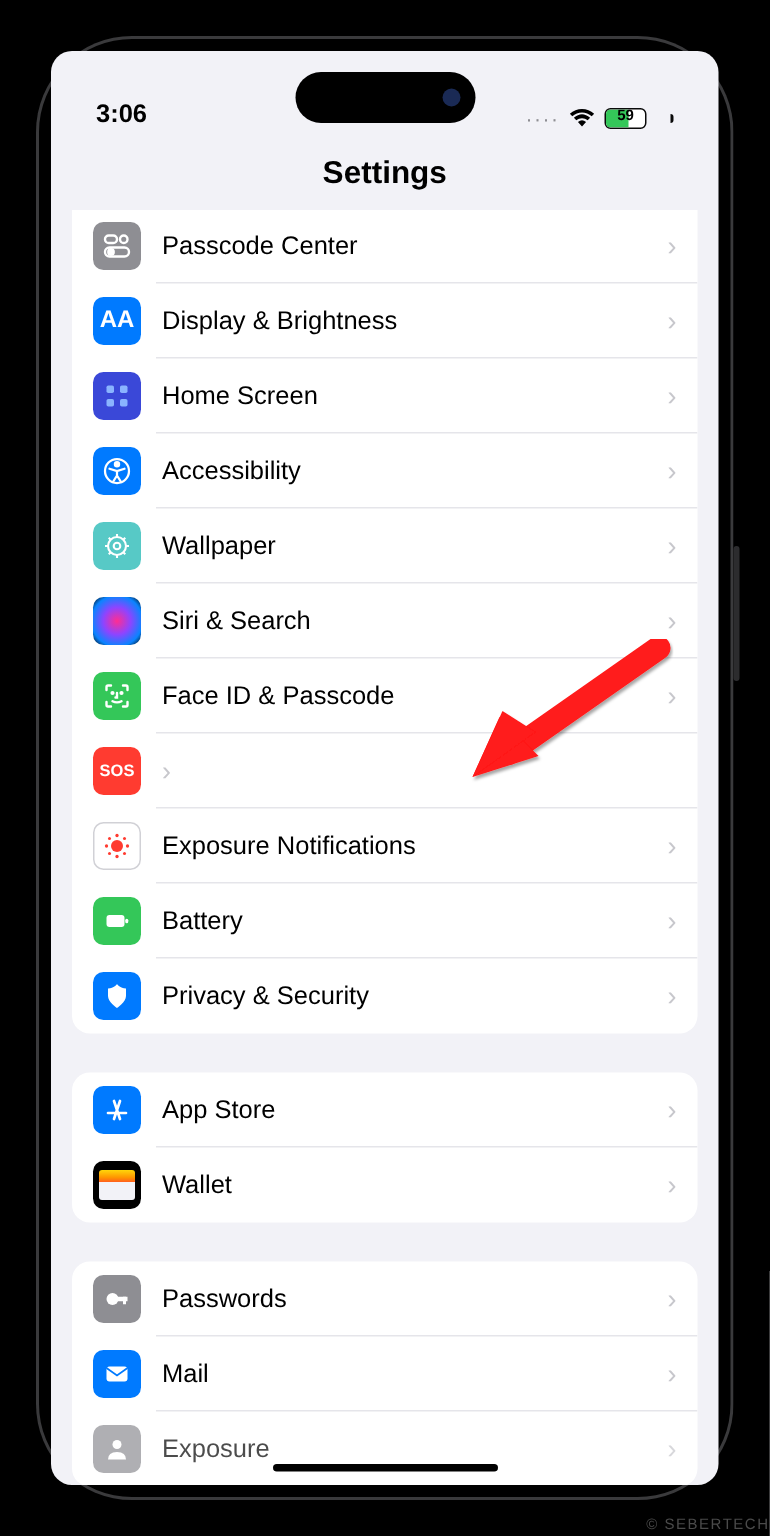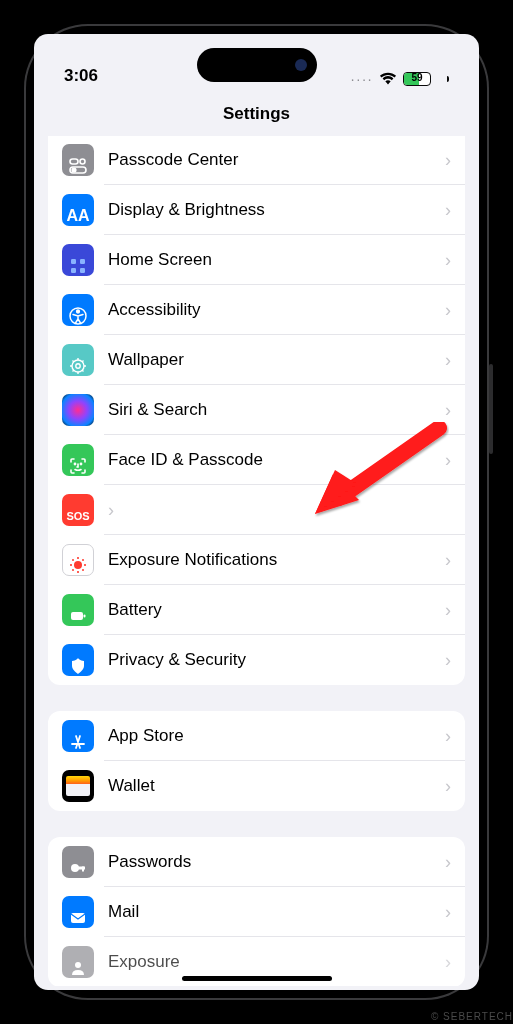--- a/index.html
+++ b/index.html
@@ -31,34 +31,34 @@
   .wifi-icon svg { width: 18px; height: 14px; display:block; }
   .battery { display:flex; align-items:center; gap:16px; }
   .battery-body {
     width: 28px; height: 14px; border: 1.5px solid #0a0a0a; border-radius: 4px;
     position: relative; background:#fff; overflow:hidden;
   }
   .battery-fill { position:absolute; left:0; top:0; bottom:0; width:59%; background:#34c759; }
   .battery-text { position:absolute; left:0; right:0; top:-1px; text-align:center; font-size:10px; font-weight:600; color:#000; }
   .battery-tip { width:2px; height:6px; background:#0a0a0a; border-radius:0 2px 2px 0; }
 
-  .nav-title { text-align:center; font-size:17px; font-weight:700; color:#000; padding: 14px 0 12px; }
+  .nav-title { text-align:center; font-size:21px; font-weight:700; color:#000; padding: 14px 0 12px; }
 
   .content { padding: 0 14px; height: calc(100% - 56px - 50px); overflow:hidden; position:relative; }
 
   .group { background:#fff; border-radius:12px; margin-bottom: 26px; overflow:hidden; }
   .row {
     display:flex; align-items:center; padding: 9px 14px; min-height:50px;
     position:relative;
   }
   .row:not(:last-child)::after {
     content:""; position:absolute; left:56px; right:0; bottom:0; height:1px; background:#e5e5ea;
   }
   .icon-wrap {
-    width:32px; height:32px; border-radius:7px; display:flex; align-items:flex-end; justify-content:center;
+    width:32px; height:32px; border-radius:7px; display:flex; align-items:center; justify-content:center;
     margin-right:14px; flex-shrink:0;
   }
   .icon-wrap svg, .icon-wrap .glyph { width:20px; height:20px; color:#fff; }
   .glyph { font-size:16px; font-weight:700; color:#fff; line-height:1; display:flex; align-items:center; justify-content:center; }
   .row-label { font-size:17px; color:#000; flex:1; }
   .chevron { color:#c7c7cc; font-size:18px; }
 
   
   .bg-gray   { background:#8e8e93; }
   .bg-blue   { background:#007aff; }

